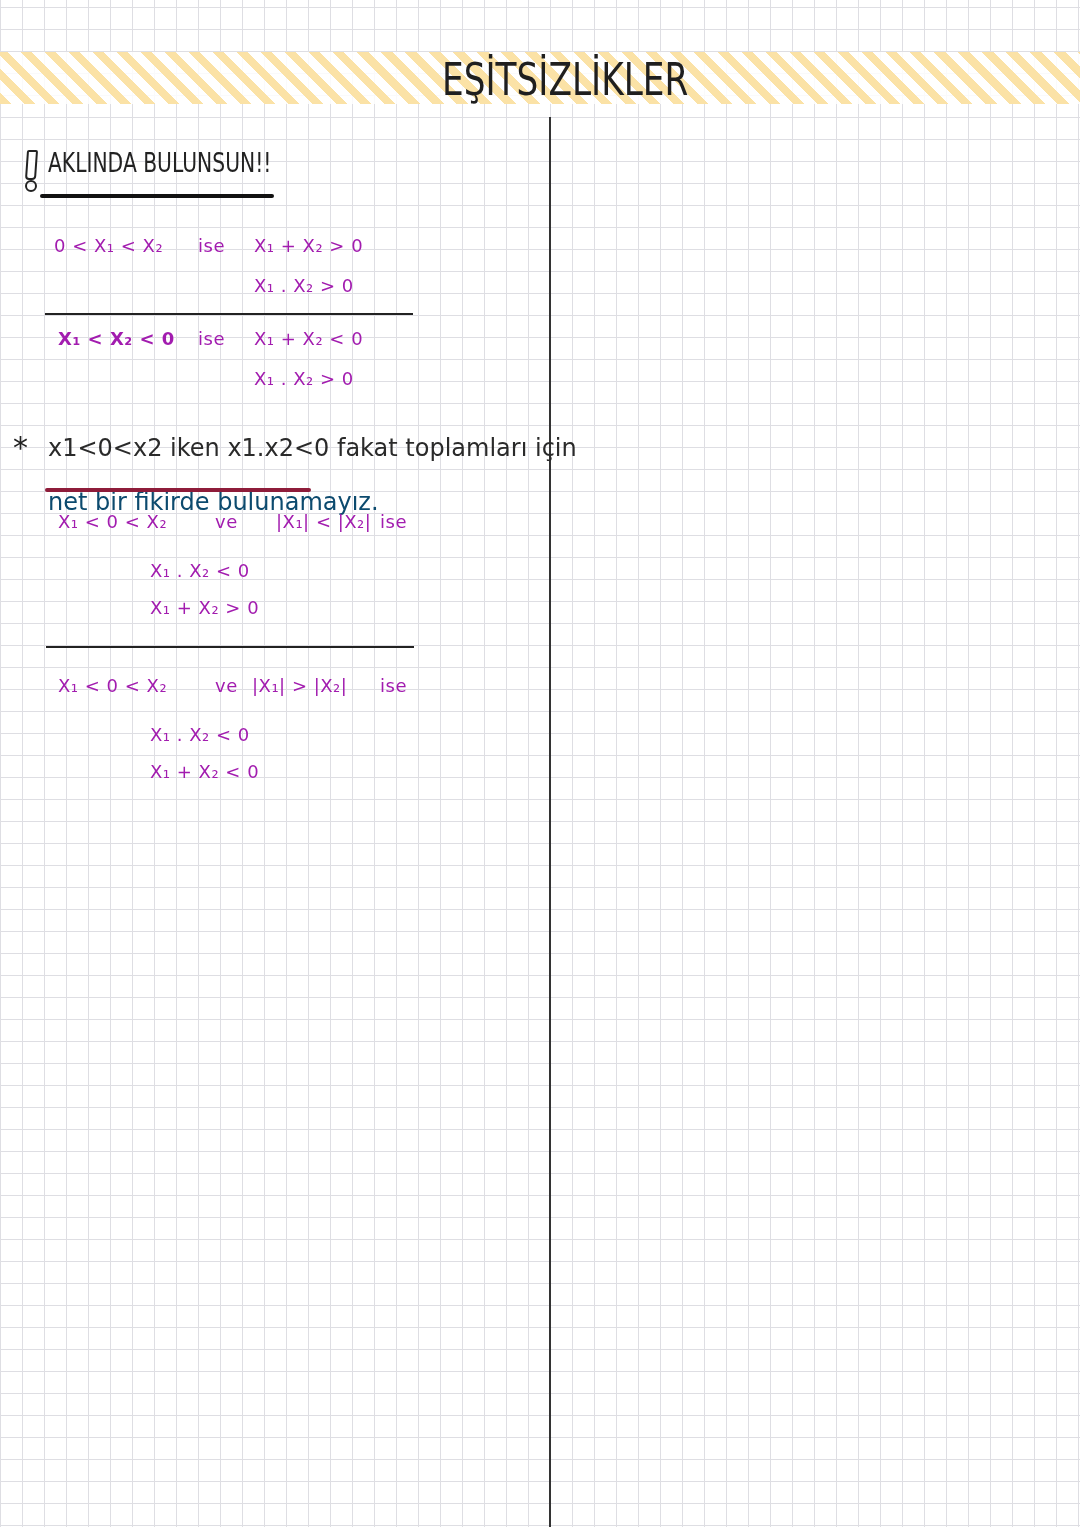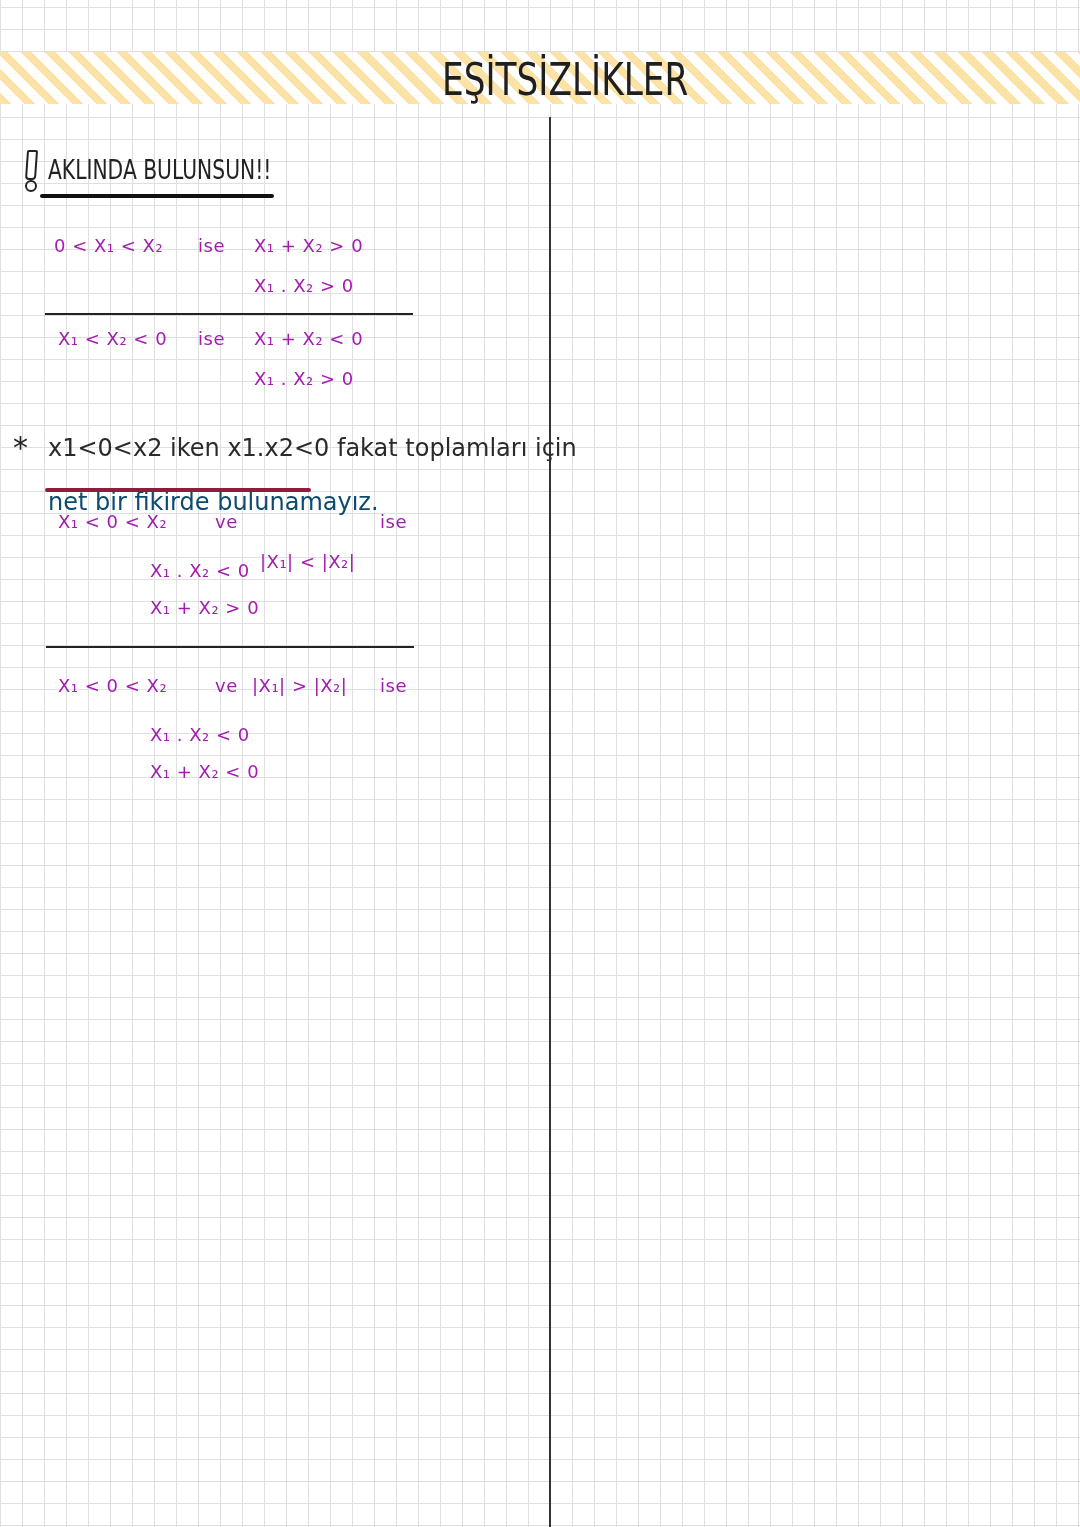--- a/index.html
+++ b/index.html
@@ -20,21 +20,21 @@
       #fbe2a6 0px, #fbe2a6 8px, rgba(255,255,255,0.85) 8px, rgba(255,255,255,0.85) 17px);
   }
   .title {
     position: absolute; left: 0; width: 1130px; top: 54px; text-align: center;
     font-family: "DejaVu Sans", sans-serif; font-size: 44px; letter-spacing: 0px;
     color: #1f1f1f; font-weight: normal; transform: scaleX(0.78); transform-origin: 566px 0;
   }
   .divider {
     position: absolute; left: 549px; top: 117px; width: 2px; height: 1410px; background: #333;
   }
-  .note-head { position: absolute; left: 22px; top: 150px; display: flex; align-items: center; }
+  .note-head { position: absolute; left: 22px; top: 150px; display: flex; align-items: flex-start; }
   .bang-icon { width: 16px; height: 40px; position: relative; margin-right: 10px; }
   .bang-icon .stem {
     position: absolute; left: 4px; top: 0; width: 7px; height: 26px;
     border: 2px solid #222; border-radius: 2px 2px 4px 4px; background: #fff;
     transform: skewX(-4deg);
   }
   .bang-icon .dot {
     position: absolute; left: 3px; top: 30px; width: 8px; height: 8px; border: 2px solid #222; border-radius: 50%;
   }
   .note-title {
@@ -65,33 +65,33 @@
   <span class="note-title">AKLINDA BULUNSUN!!</span>
 </div>
 <div class="note-underline"></div>
 
 <div class="math" style="left:54px; top:235px;">0 &lt; X₁ &lt; X₂</div>
 <div class="math" style="left:198px; top:235px;">ise</div>
 <div class="math" style="left:254px; top:235px;">X₁ + X₂ &gt; 0</div>
 <div class="math" style="left:254px; top:275px;">X₁ . X₂ &gt; 0</div>
 <div class="rule" style="left:45px; top:313px; width:368px;"></div>
 
-<div class="math" style="left:58px; top:328px;">X₁ &lt; X₂ &lt; 0</div>
+<div class="math" style="left:58px; top:328px;font-weight:bold;">X₁ &lt; X₂ &lt; 0</div>
 <div class="math" style="left:198px; top:328px;">ise</div>
 <div class="math" style="left:254px; top:328px;">X₁ + X₂ &lt; 0</div>
 <div class="math" style="left:254px; top:368px;">X₁ . X₂ &gt; 0</div>
 
 <div class="star">*</div>
 <div class="line-dark">x1&lt;0&lt;x2 iken x1.x2&lt;0 fakat toplamları için</div>
 <div class="line-red">net bir fikirde bulunamayız.</div>
 <div class="red-underline"></div>
 
 <div class="math" style="left:58px; top:511px;">X₁ &lt; 0 &lt; X₂</div>
 <div class="math" style="left:215px; top:511px;">ve</div>
-<div class="math" style="left:260px; top:511px;margin-top:40px;">|X₁| &lt; |X₂|</div>
+<div class="math" style="left:276px; top:511px;">|X₁| &lt; |X₂|</div>
 <div class="math" style="left:380px; top:511px;">ise</div>
 <div class="math" style="left:150px; top:560px;">X₁ . X₂ &lt; 0</div>
 <div class="math" style="left:150px; top:597px;">X₁ + X₂ &gt; 0</div>
 <div class="rule" style="left:46px; top:646px; width:368px;"></div>
 
 <div class="math" style="left:58px; top:675px;">X₁ &lt; 0 &lt; X₂</div>
 <div class="math" style="left:215px; top:675px;">ve</div>
 <div class="math" style="left:252px; top:675px;">|X₁| &gt; |X₂|</div>
 <div class="math" style="left:380px; top:675px;">ise</div>
 <div class="math" style="left:150px; top:724px;">X₁ . X₂ &lt; 0</div>

